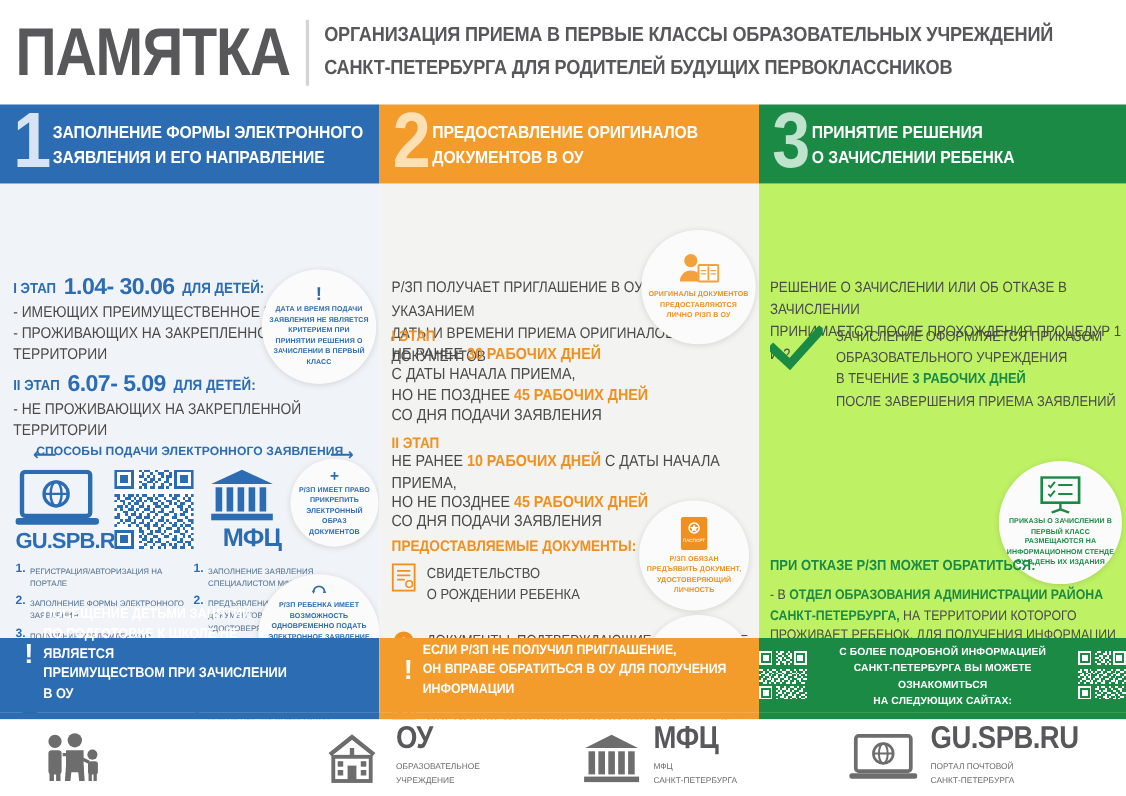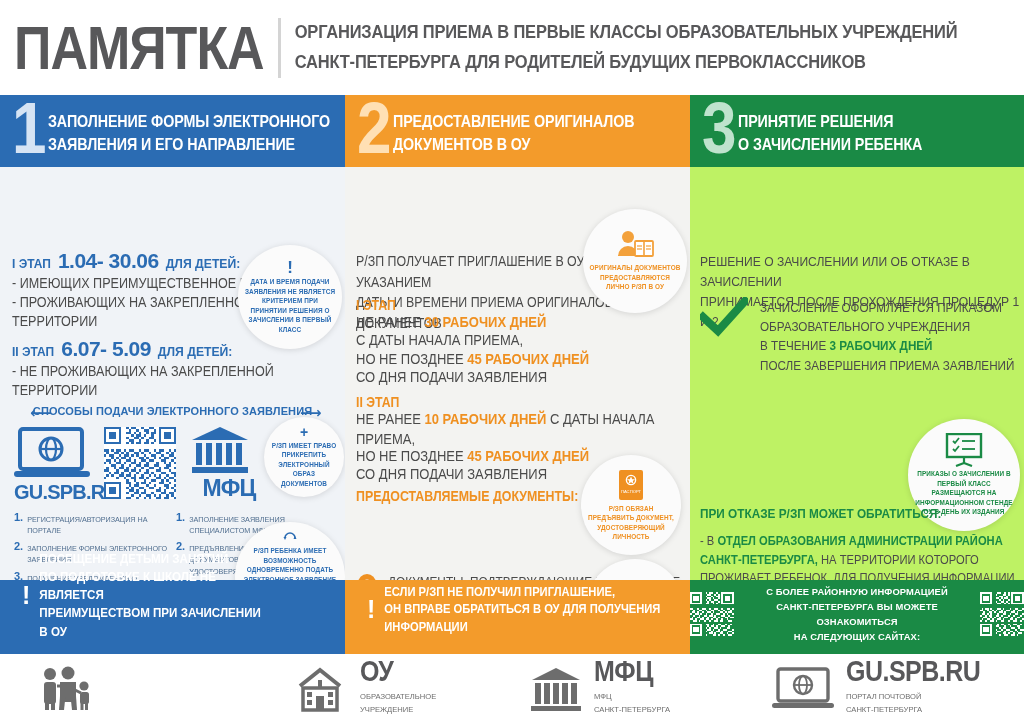--- a/index.html
+++ b/index.html
@@ -641,20 +641,33 @@
             <line x1="21" y1="16" x2="26" y2="16" stroke="#f3a13b" stroke-width="1.2"></line>
             <line x1="21" y1="19" x2="26" y2="19" stroke="#f3a13b" stroke-width="1.2"></line>
             <line x1="30" y1="16" x2="35" y2="16" stroke="#f3a13b" stroke-width="1.2"></line>
             <line x1="30" y1="19" x2="35" y2="19" stroke="#f3a13b" stroke-width="1.2"></line>
           </svg>
           <div class="badge-txt orange">ОРИГИНАЛЫ ДОКУМЕНТОВ ПРЕДОСТАВЛЯЮТСЯ ЛИЧНО Р/ЗП В ОУ</div>
         </div>
 
         <div class="docs-title">ПРЕДОСТАВЛЯЕМЫЕ ДОКУМЕНТЫ:</div>
 
+        <div class="doc-item" style="top:345px">
+          <svg width="22" height="26" viewBox="0 0 22 26">
+            <rect x="1" y="1" width="20" height="24" fill="none" stroke="#ef9021" stroke-width="1.8"></rect>
+            <line x1="5" y1="7" x2="17" y2="7" stroke="#ef9021" stroke-width="1.6"></line>
+            <line x1="5" y1="11" x2="17" y2="11" stroke="#ef9021" stroke-width="1.6"></line>
+            <line x1="5" y1="15" x2="12" y2="15" stroke="#ef9021" stroke-width="1.6"></line>
+            <circle cx="16" cy="19" r="3" fill="none" stroke="#ef9021" stroke-width="1.4"></circle>
+          </svg>
+          <span class="doc-txt">
+            <span style="display:block">СВИДЕТЕЛЬСТВО</span>
+            <span style="display:block">О РОЖДЕНИИ РЕБЕНКА</span>
+          </span>
+        </div>
 
         <div class="doc-item" style="top:406px">
           <svg width="22" height="28" viewBox="0 0 22 28">
             <path d="M11 1 a9 9 0 0 1 9 9 c0 7-9 17-9 17 s-9-10-9-17 a9 9 0 0 1 9-9z" fill="#ef9021"></path>
             <circle cx="11" cy="10" r="3.4" fill="#f3f3f1"></circle>
           </svg>
           <span class="doc-txt">
             <span style="display:block">ДОКУМЕНТЫ, ПОДТВЕРЖДАЮЩИЕ ПРОЖИВАНИЕ</span>
             <span style="display:block">РЕБЕНКА НА ЗАКРЕПЛЕННОЙ ТЕРРИТОРИИ</span>
           </span>
@@ -885,21 +898,21 @@
                 <rect x="24" y="23" width="1" height="1"></rect>
               <rect x="9" y="24" width="1" height="1"></rect>
                 <rect x="13" y="24" width="2" height="1"></rect>
                 <rect x="16" y="24" width="1" height="1"></rect>
                 <rect x="19" y="24" width="1" height="1"></rect>
                 <rect x="22" y="24" width="2" height="1"></rect>
             </g>
           </svg>
 
           <div class="c3-foot-txt">
-            <div>С БОЛЕЕ РАЙОННУЮ ИНФОРМАЦИЕЙ</div>
+            <div>С БОЛЕЕ ПОДРОБНОЙ ИНФОРМАЦИЕЙ</div>
             <div>САНКТ-ПЕТЕРБУРГА ВЫ МОЖЕТЕ ОЗНАКОМИТЬСЯ</div>
             <div>НА СЛЕДУЮЩИХ САЙТАХ:</div>
           </div>
 
           <svg width="50" height="50" viewBox="0 0 25 25" shape-rendering="crispEdges">
             <rect width="25" height="25" fill="#1a8a45"></rect>
             <g fill="#ffffff">
               <rect x="0" y="0" width="7" height="7"></rect>
                 <rect x="1" y="1" width="5" height="5" fill="#1a8a45"></rect>
                 <rect x="2" y="2" width="3" height="3"></rect>

